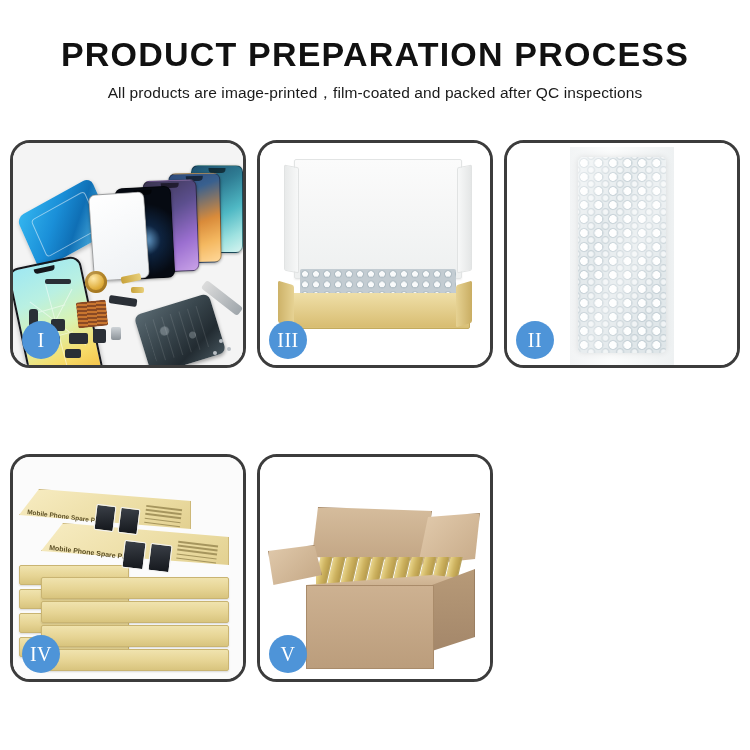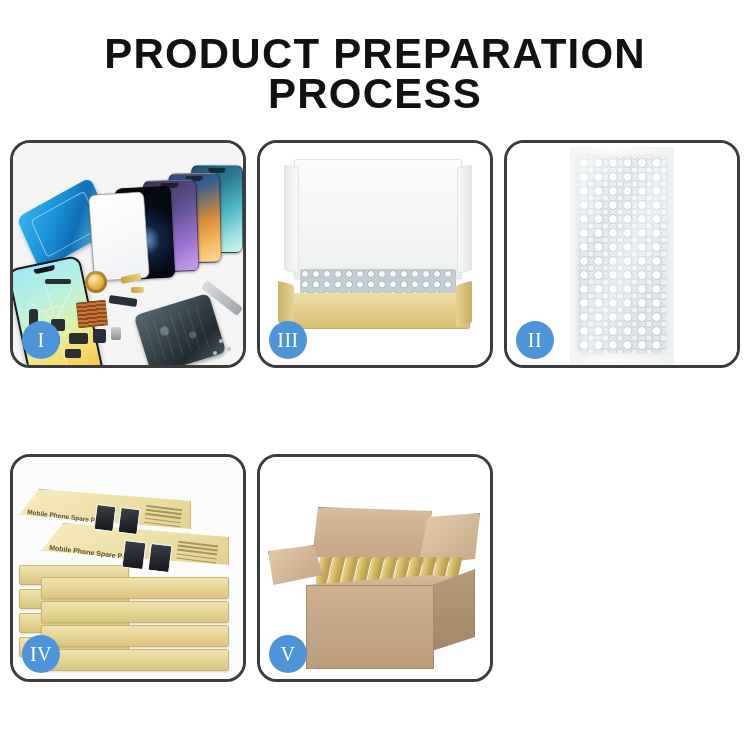--- a/index.html
+++ b/index.html
@@ -8,21 +8,21 @@
     background:#ffffff;
     font-family:"Liberation Sans",sans-serif;
     overflow:hidden;
     position:relative;
   }
   .page{width:750px;height:750px;position:relative;}
 
   
   .header{padding-top:34px;text-align:center;}
   .title{
-    font-size:42px;line-height:40px;font-weight:700;color:#111111;
+    font-size:34px;line-height:40px;font-weight:700;color:#111111;
     letter-spacing:1.2px;
     font-family:"Liberation Sans",sans-serif;
   }
   .subtitle{
     margin-top:9px;
     font-size:15.5px;line-height:20px;color:#1a1a1a;font-weight:400;
     letter-spacing:.1px;
   }
 
   
@@ -344,20 +344,21 @@
   }
   .s-tab{position:absolute;background:rgba(140,114,84,.5);border-radius:1px;}
 </style>
 </head>
 <body>
 
 <div class="page">
 
   <div class="header">
     <div class="title">PRODUCT PREPARATION PROCESS</div>
+    <div class="subtitle">All products are image-printed，film-coated and packed after QC inspections</div>
   </div>
 
   <div class="grid">
 
     <div class="panel">
       <div class="stage p1">
 
         <div class="film"></div>
 
         <div class="phone-big">

